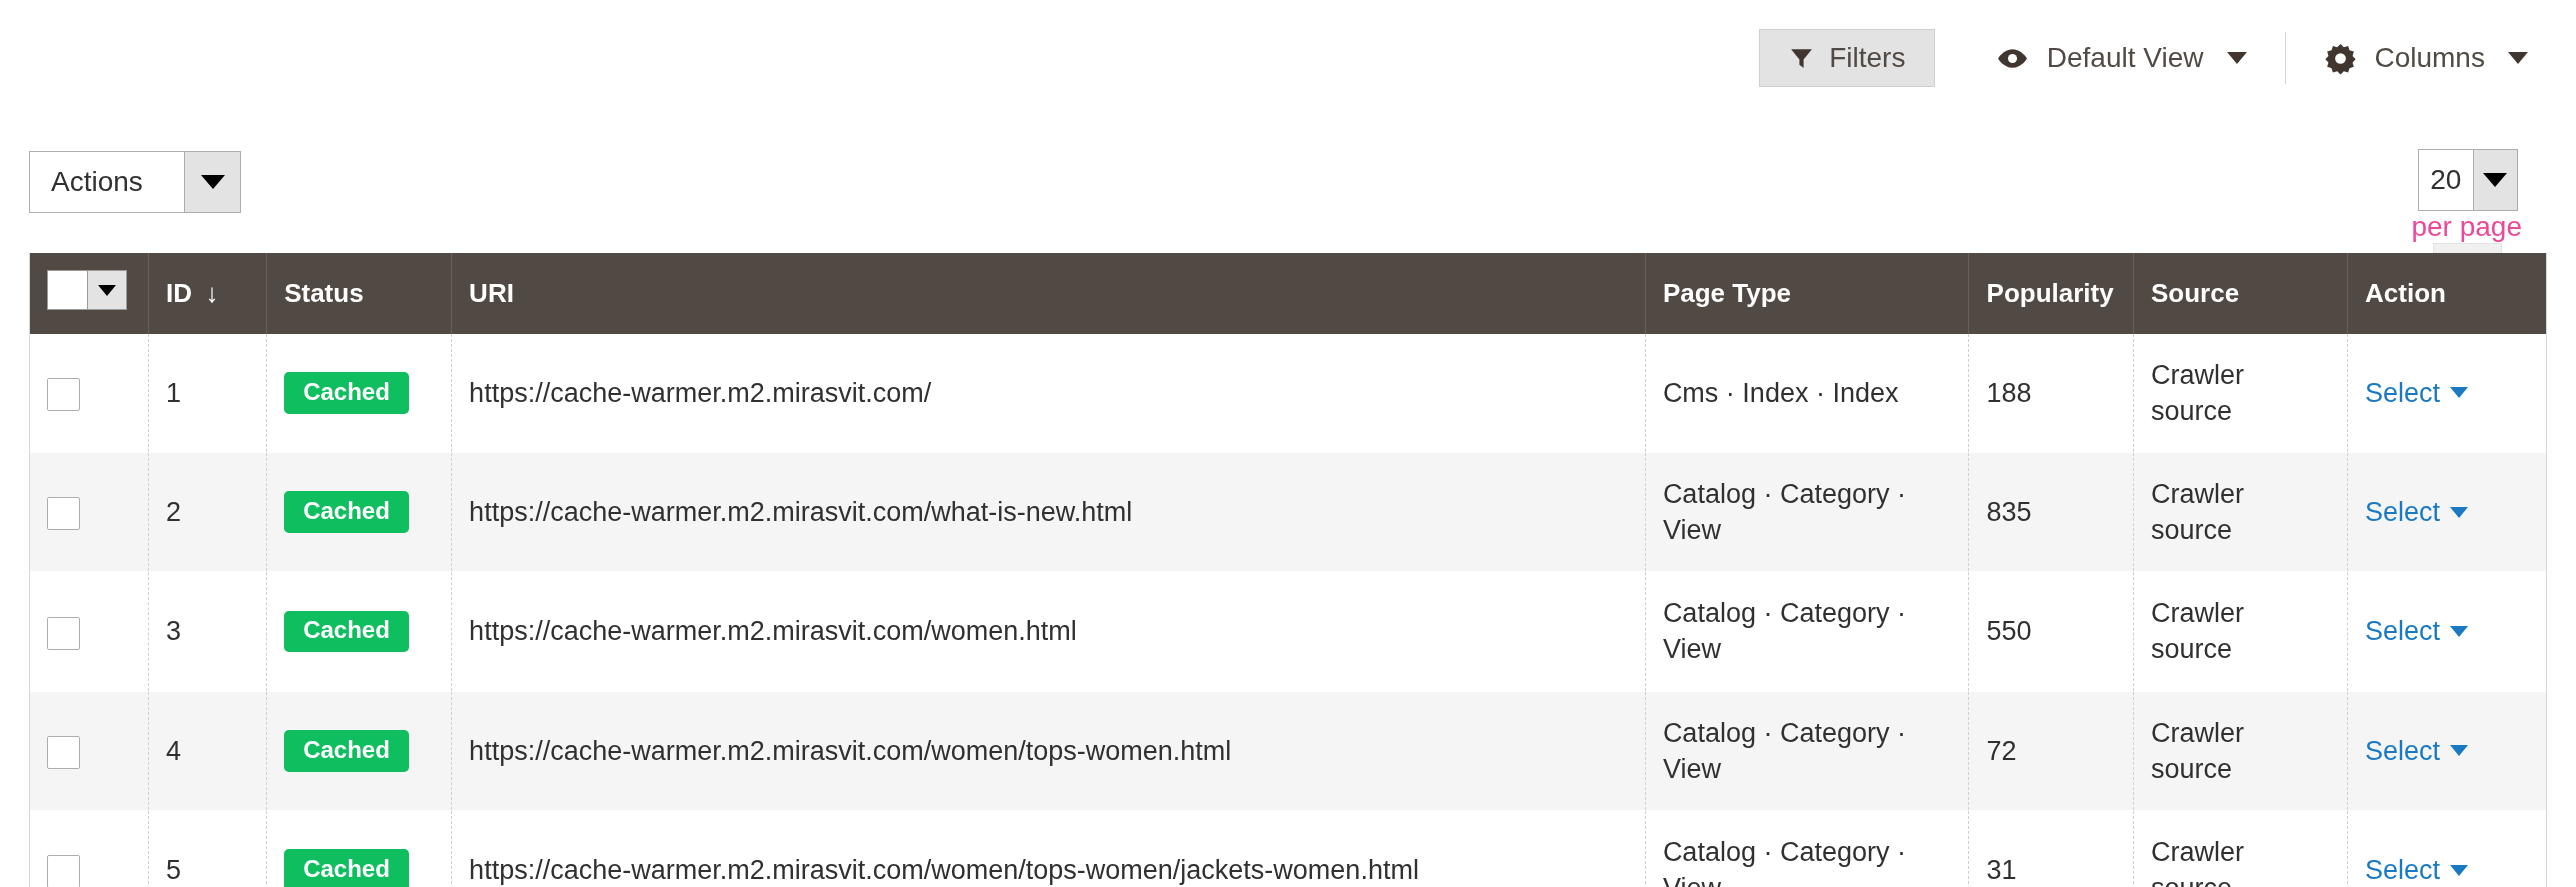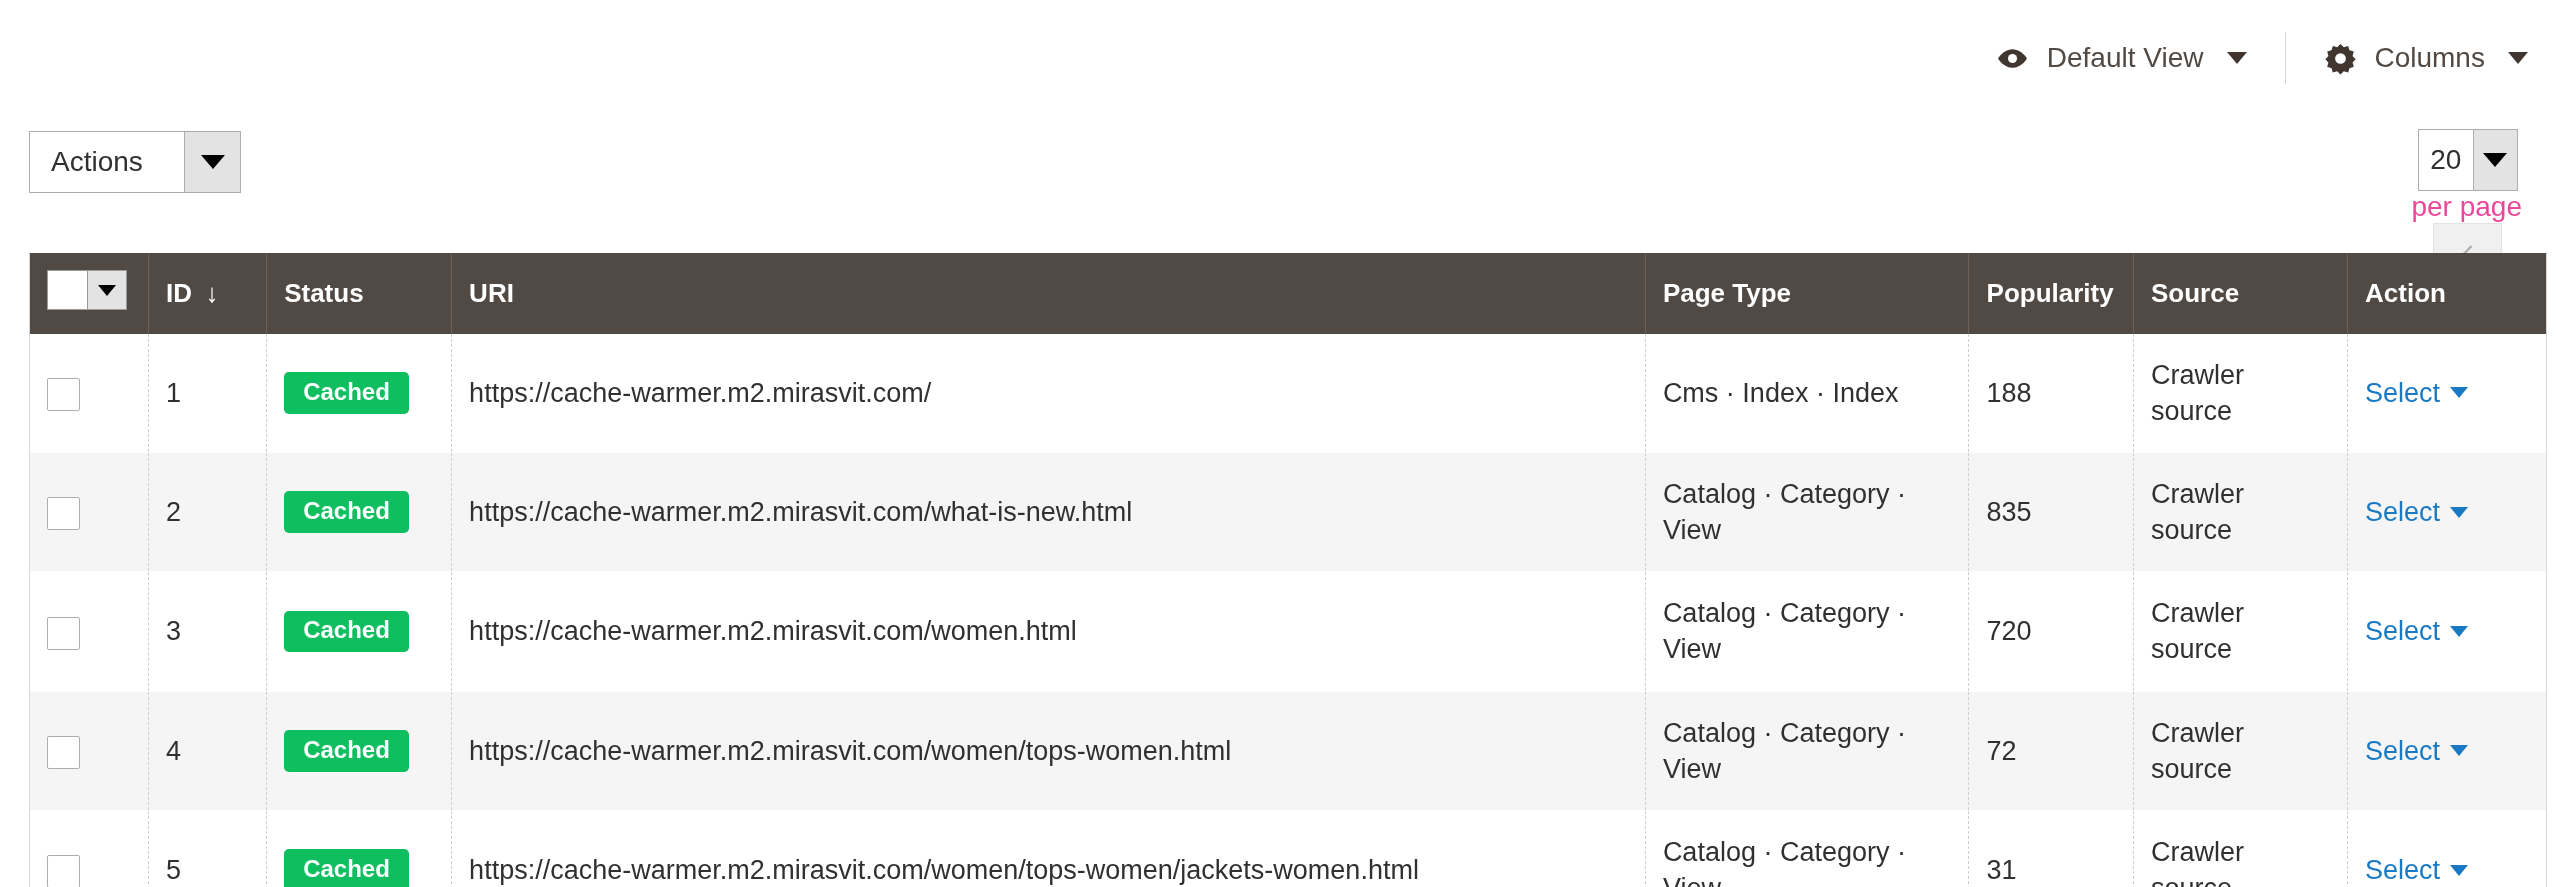--- a/index.html
+++ b/index.html
@@ -41,21 +41,21 @@
     border-right: 10.6px solid transparent;
     border-top: 12.5px solid #41362f;
   }
   .tb-divider {
     width: 1px; height: 52px; background: #d6d6d6; margin: 0 17.3px;
   }
   .eye-ic, .gear-ic { width: 33px; height: 33px; flex: 0 0 33px; display:block; }
 
   
   .actionbar {
-    position: absolute; left: 0; top: 112px; width: 2576px; height: 106px;
+    position: absolute; left: 0; top: 132px; width: 2576px; height: 106px;
   }
   .actions-select {
     position: absolute; left: 29px; top: 19px;
     width: 212px; height: 62px;
     display: flex; background: #ffffff; border: 1px solid #adadad;
     cursor: pointer;
   }
   .actions-select .lbl {
     flex: 1; display: flex; align-items: center;
     padding-left: 21px; font-size: 28px; color: #303030;
@@ -191,20 +191,28 @@
   .col-src  { width: 125px; }
   .col-act  { width: 116px; }
 </style>
 </head>
 <body>
 
 <div class="page">
 
   <div class="toolbar">
 
+    <div class="filters-btn">
+      <span>
+        <svg class="funnel" viewBox="0 0 24 24" aria-hidden="true">
+          <path d="M2 3 L22 3 L14 13 L14 21 L10 18 L10 13 Z" fill="#41362f"></path>
+        </svg>
+      </span>
+      <span>Filters</span>
+    </div>
 
     <div class="tb-item">
       <span>
         <svg class="eye-ic" viewBox="0 0 32 32" aria-hidden="true">
           <path d="M16 7 C7 7 2 16 2 16 C2 16 7 25 16 25 C25 25 30 16 30 16 C30 16 25 7 16 7 Z" fill="#41362f"></path>
           <circle cx="16" cy="16" r="4.4" fill="#ffffff"></circle>
         </svg>
       </span>
       <span>Default View</span>
       <span class="tb-caret"></span>
@@ -324,21 +332,21 @@
                 <span>Select</span>
                 <i class="select-caret"></i>
               </span></td>
           </tr>
           <tr class="odd">
             <td><span class="cb"></span></td>
             <td>3</td>
             <td><span class="badge badge-cached">Cached</span></td>
             <td><span class="uri">https://cache-warmer.m2.mirasvit.com/women.html</span></td>
             <td>Catalog · Category · View</td>
-            <td>720</td>
+            <td>550</td>
             <td>Crawler source</td>
             <td><span class="select-link">
                 <span>Select</span>
                 <i class="select-caret"></i>
               </span></td>
           </tr>
           <tr class="even">
             <td><span class="cb"></span></td>
             <td>4</td>
             <td><span class="badge badge-cached">Cached</span></td>

